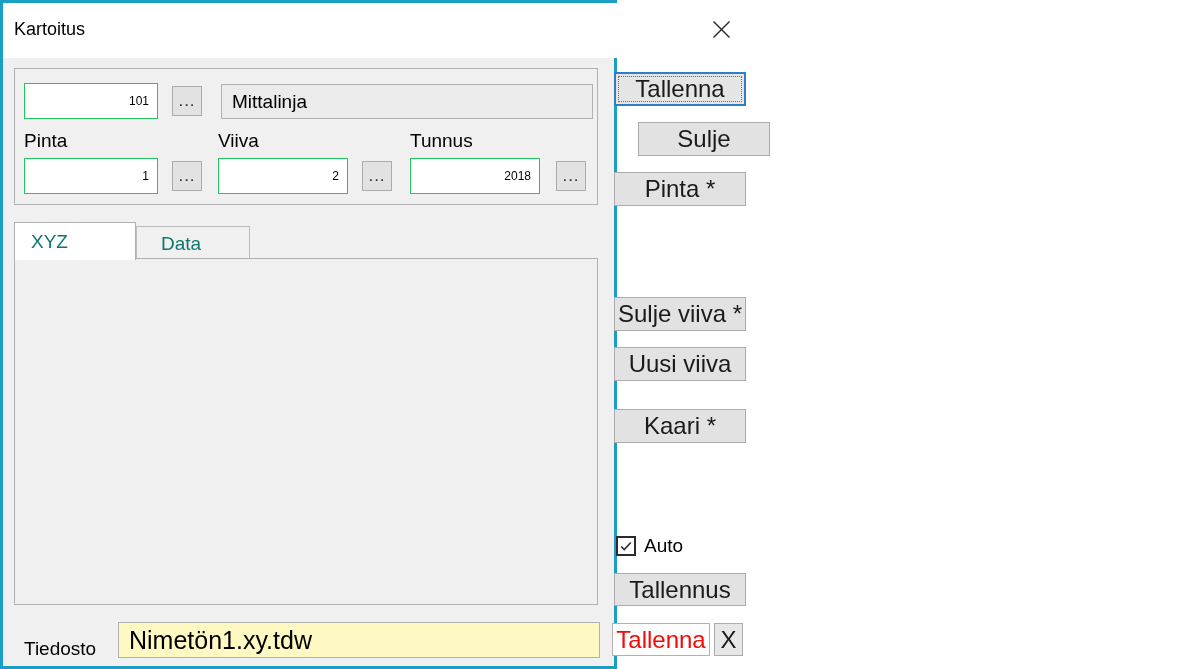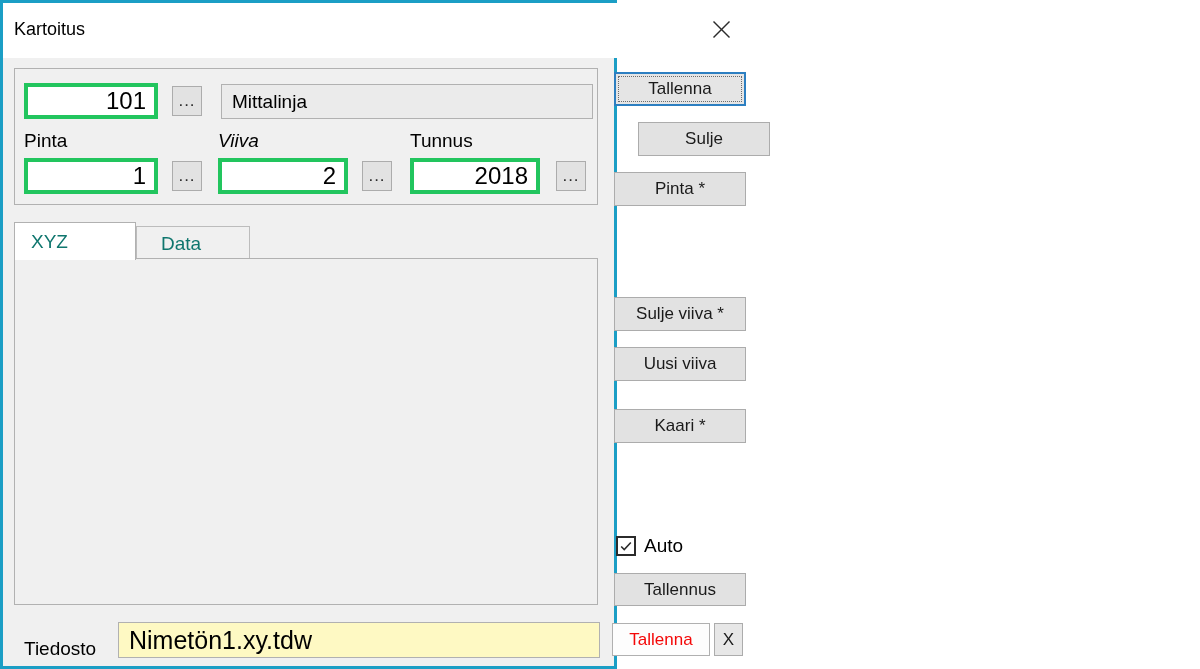--- a/index.html
+++ b/index.html
@@ -21,33 +21,33 @@
     position:absolute; left:702px; top:13px; width:32px; height:30px;
     display:flex; align-items:center; justify-content:center; background:transparent; border:none; cursor:pointer;
   }
 
   .group { position:absolute; border:1px solid #b1b1b1; }
 
   .lbl { position:absolute; font-size:19px; color:#000; white-space:nowrap; }
   .lbl.dis { color:#a3a3a3; }
 
   .tb {
-    position:absolute; border:4px solid #22c55e; background:#fff;
-    font-family:inherit; font-size:24px; color:#000; padding:0 8px;
+    position:absolute; border:1px solid #22c55e; background:#fff;
+    font-family:inherit; font-size:12px; color:#000; padding:0 8px;
   }
   .tb.num { text-align:right; }
 
   .ro {
     position:absolute; border:1px solid #b1b1b1; display:flex; align-items:center;
     padding:0 10px; font-size:19px; color:#000; white-space:nowrap; overflow:hidden;
   }
 
   .btn {
     position:absolute; background:#e2e2e2; border:1px solid #acacac;
-    font-family:inherit; font-size:17px; color:#1a1a1a;
+    font-family:inherit; font-size:24px; color:#1a1a1a;
     display:flex; align-items:center; justify-content:center; cursor:pointer; white-space:nowrap;
   }
   .btn.dots { font-size:17px; letter-spacing:1px; color:#2b2b2b; }
   .btn.focused {
     border:2px solid #2d7fc1; background:#e5e5e5;
     outline:1px dotted #6b6b6b; outline-offset:-5px;
   }
   .btn.save-red { background:#fdfdfd; color:#f40808; border:1px solid #b0b0b0; }
 
   .tab {
@@ -97,21 +97,21 @@
       </button>
     </div>
 
     <div class="group" style="left:11px; top:65px; width:584px; height:137px;"></div>
 
     <input class="tb num" style="left: 21px; top: 80px; width: 134px; height: 36px;" value="101">
     <button class="btn dots" style="left:169px; top:83px; width:30px; height:30px;">...</button>
     <div class="ro" style="left:218px; top:81px; width:372px; height:35px; background:#ebebeb;">Mittalinja</div>
 
     <span class="lbl" style="left:21px; top:127px;">Pinta</span>
-    <span class="lbl" style="left:215px; top:127px;font-style:italic;">Viiva</span>
+    <span class="lbl" style="left:215px; top:127px;">Viiva</span>
     <span class="lbl" style="left:407px; top:127px;">Tunnus</span>
 
     <input class="tb num" style="left: 21px; top: 155px; width: 134px; height: 36px;" value="1">
     <button class="btn dots" style="left:169px; top:158px; width:30px; height:30px;">...</button>
     <input class="tb num" style="left: 215px; top: 155px; width: 130px; height: 36px;" value="2">
     <button class="btn dots" style="left:359px; top:158px; width:30px; height:30px;">...</button>
     <input class="tb num" style="left: 407px; top: 155px; width: 130px; height: 36px;" value="2018">
     <button class="btn dots" style="left:553px; top:158px; width:30px; height:30px;">...</button>
 
     <div class="panel" style="left:11px; top:255px; width:584px; height:347px;"></div>

